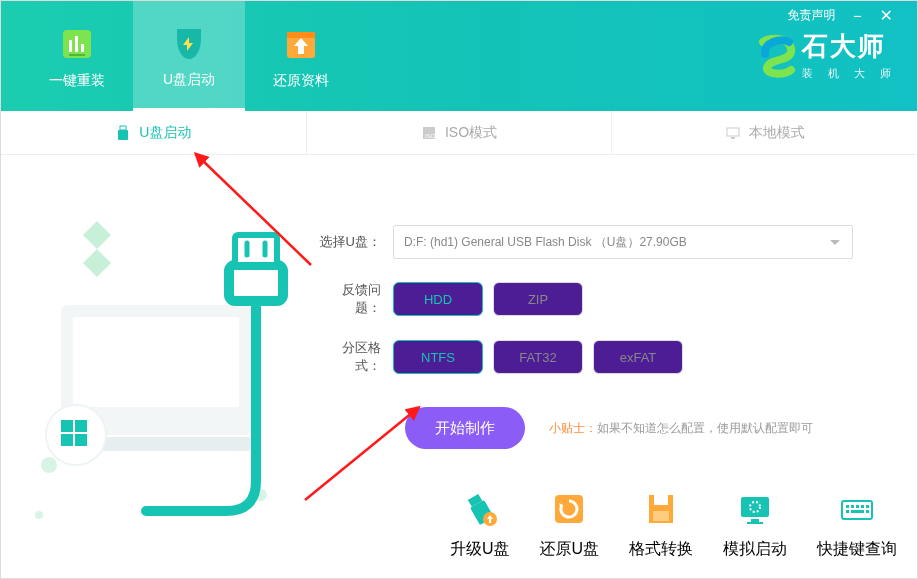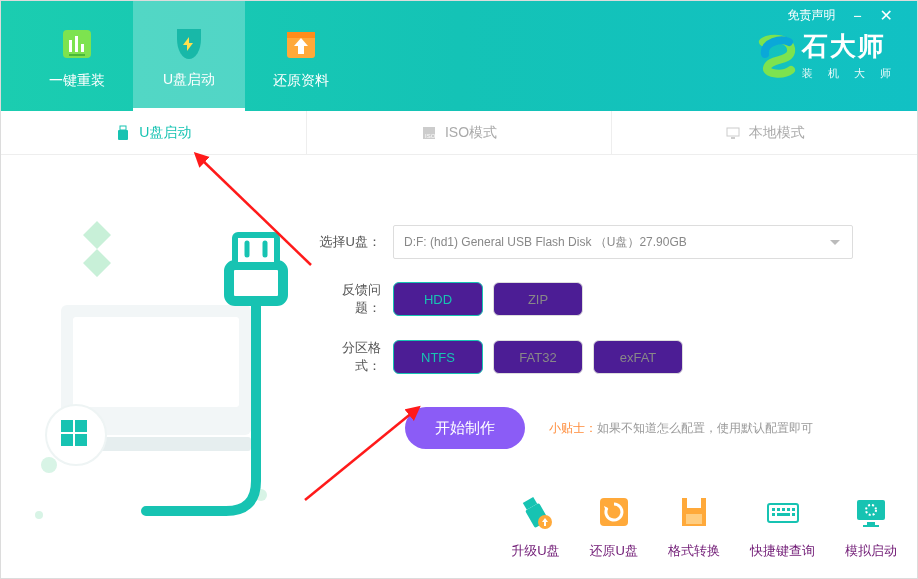--- a/index.html
+++ b/index.html
@@ -40,21 +40,21 @@
   .opt.sel { border-color:#17c3b2; color:#17c3b2; }
   .start-row { display:flex; align-items:center; gap:24px; margin-top:10px; }
   .start-btn { width:120px; height:42px; background:#8b5cf6; color:#fff; border-radius:21px; display:flex; align-items:center; justify-content:center; font-size:15px; cursor:pointer; }
   .tip { font-size:12px; color:#999; white-space:nowrap; }
   .tip-label { color:#ff8c3a; }
 
   
   .tools { position:absolute; right:20px; bottom:18px; display:flex; gap:30px; }
   .tool { display:flex; flex-direction:column; align-items:center; gap:8px; cursor:pointer; }
   .tool-icon { width:44px; height:44px; display:flex; align-items:center; justify-content:center; }
-  .tool-label { font-size:13px; color:#701a75; }
+  .tool-label { font-size:16px; color:#000000; }
 
   
   .illus { position:absolute; left:10px; top:30px; width:290px; height:360px; }
 
   
   .arrow { position:absolute; pointer-events:none; }
 </style>
 </head>
 <body>
 
@@ -220,49 +220,49 @@
     </div>
     <div class="tool">
       <div class="tool-icon">
           <svg width="40" height="40">
             <rect x="8" y="6" width="24" height="28" fill="#ffa93a"></rect>
             <rect x="13" y="6" width="14" height="10" fill="#fff"></rect>
             <rect x="12" y="22" width="16" height="10" fill="#ffcd80"></rect>
           </svg>
         </div>
       <span class="tool-label">格式转换</span>
+    </div>
+    <div class="tool">
+      <div class="tool-icon">
+          <svg width="40" height="40">
+            <rect x="6" y="8" width="28" height="20" rx="2" fill="#17c3b2"></rect>
+            <circle cx="20" cy="18" r="5" fill="none" stroke="#fff" stroke-width="2" stroke-dasharray="2 2"></circle>
+            <rect x="16" y="30" width="8" height="3" fill="#17c3b2"></rect>
+            <rect x="12" y="33" width="16" height="2" fill="#17c3b2"></rect>
+          </svg>
+        </div>
+      <span class="tool-label">模拟启动</span>
     </div>
     <div class="tool">
       <div class="tool-icon">
           <svg width="40" height="40">
             <rect x="5" y="12" width="30" height="18" rx="2" fill="none" stroke="#17c3b2" stroke-width="2"></rect>
             <g fill="#17c3b2">
               <rect x="9" y="16" width="3" height="3"></rect>
               <rect x="14" y="16" width="3" height="3"></rect>
               <rect x="19" y="16" width="3" height="3"></rect>
               <rect x="24" y="16" width="3" height="3"></rect>
               <rect x="29" y="16" width="3" height="3"></rect>
               <rect x="9" y="21" width="3" height="3"></rect>
               <rect x="14" y="21" width="13" height="3"></rect>
               <rect x="29" y="21" width="3" height="3"></rect>
             </g>
           </svg>
         </div>
       <span class="tool-label">快捷键查询</span>
-    </div>
-    <div class="tool">
-      <div class="tool-icon">
-          <svg width="40" height="40">
-            <rect x="6" y="8" width="28" height="20" rx="2" fill="#17c3b2"></rect>
-            <circle cx="20" cy="18" r="5" fill="none" stroke="#fff" stroke-width="2" stroke-dasharray="2 2"></circle>
-            <rect x="16" y="30" width="8" height="3" fill="#17c3b2"></rect>
-            <rect x="12" y="33" width="16" height="2" fill="#17c3b2"></rect>
-          </svg>
-        </div>
-      <span class="tool-label">模拟启动</span>
     </div>
   </div>
 
   <svg class="arrow" style="left:180px; top:-10px;" width="140" height="130">
     <defs>
         <marker id="ah1" markerWidth="10" markerHeight="10" refX="2" refY="3" orient="auto">
           <path d="M0 0 L6 3 L0 6 z" fill="#ff1a1a"></path>
         </marker>
       </defs>
     <line x1="130" y1="120" x2="20" y2="14" stroke="#ff1a1a" stroke-width="2.5" marker-end="url(#ah1)"></line>

